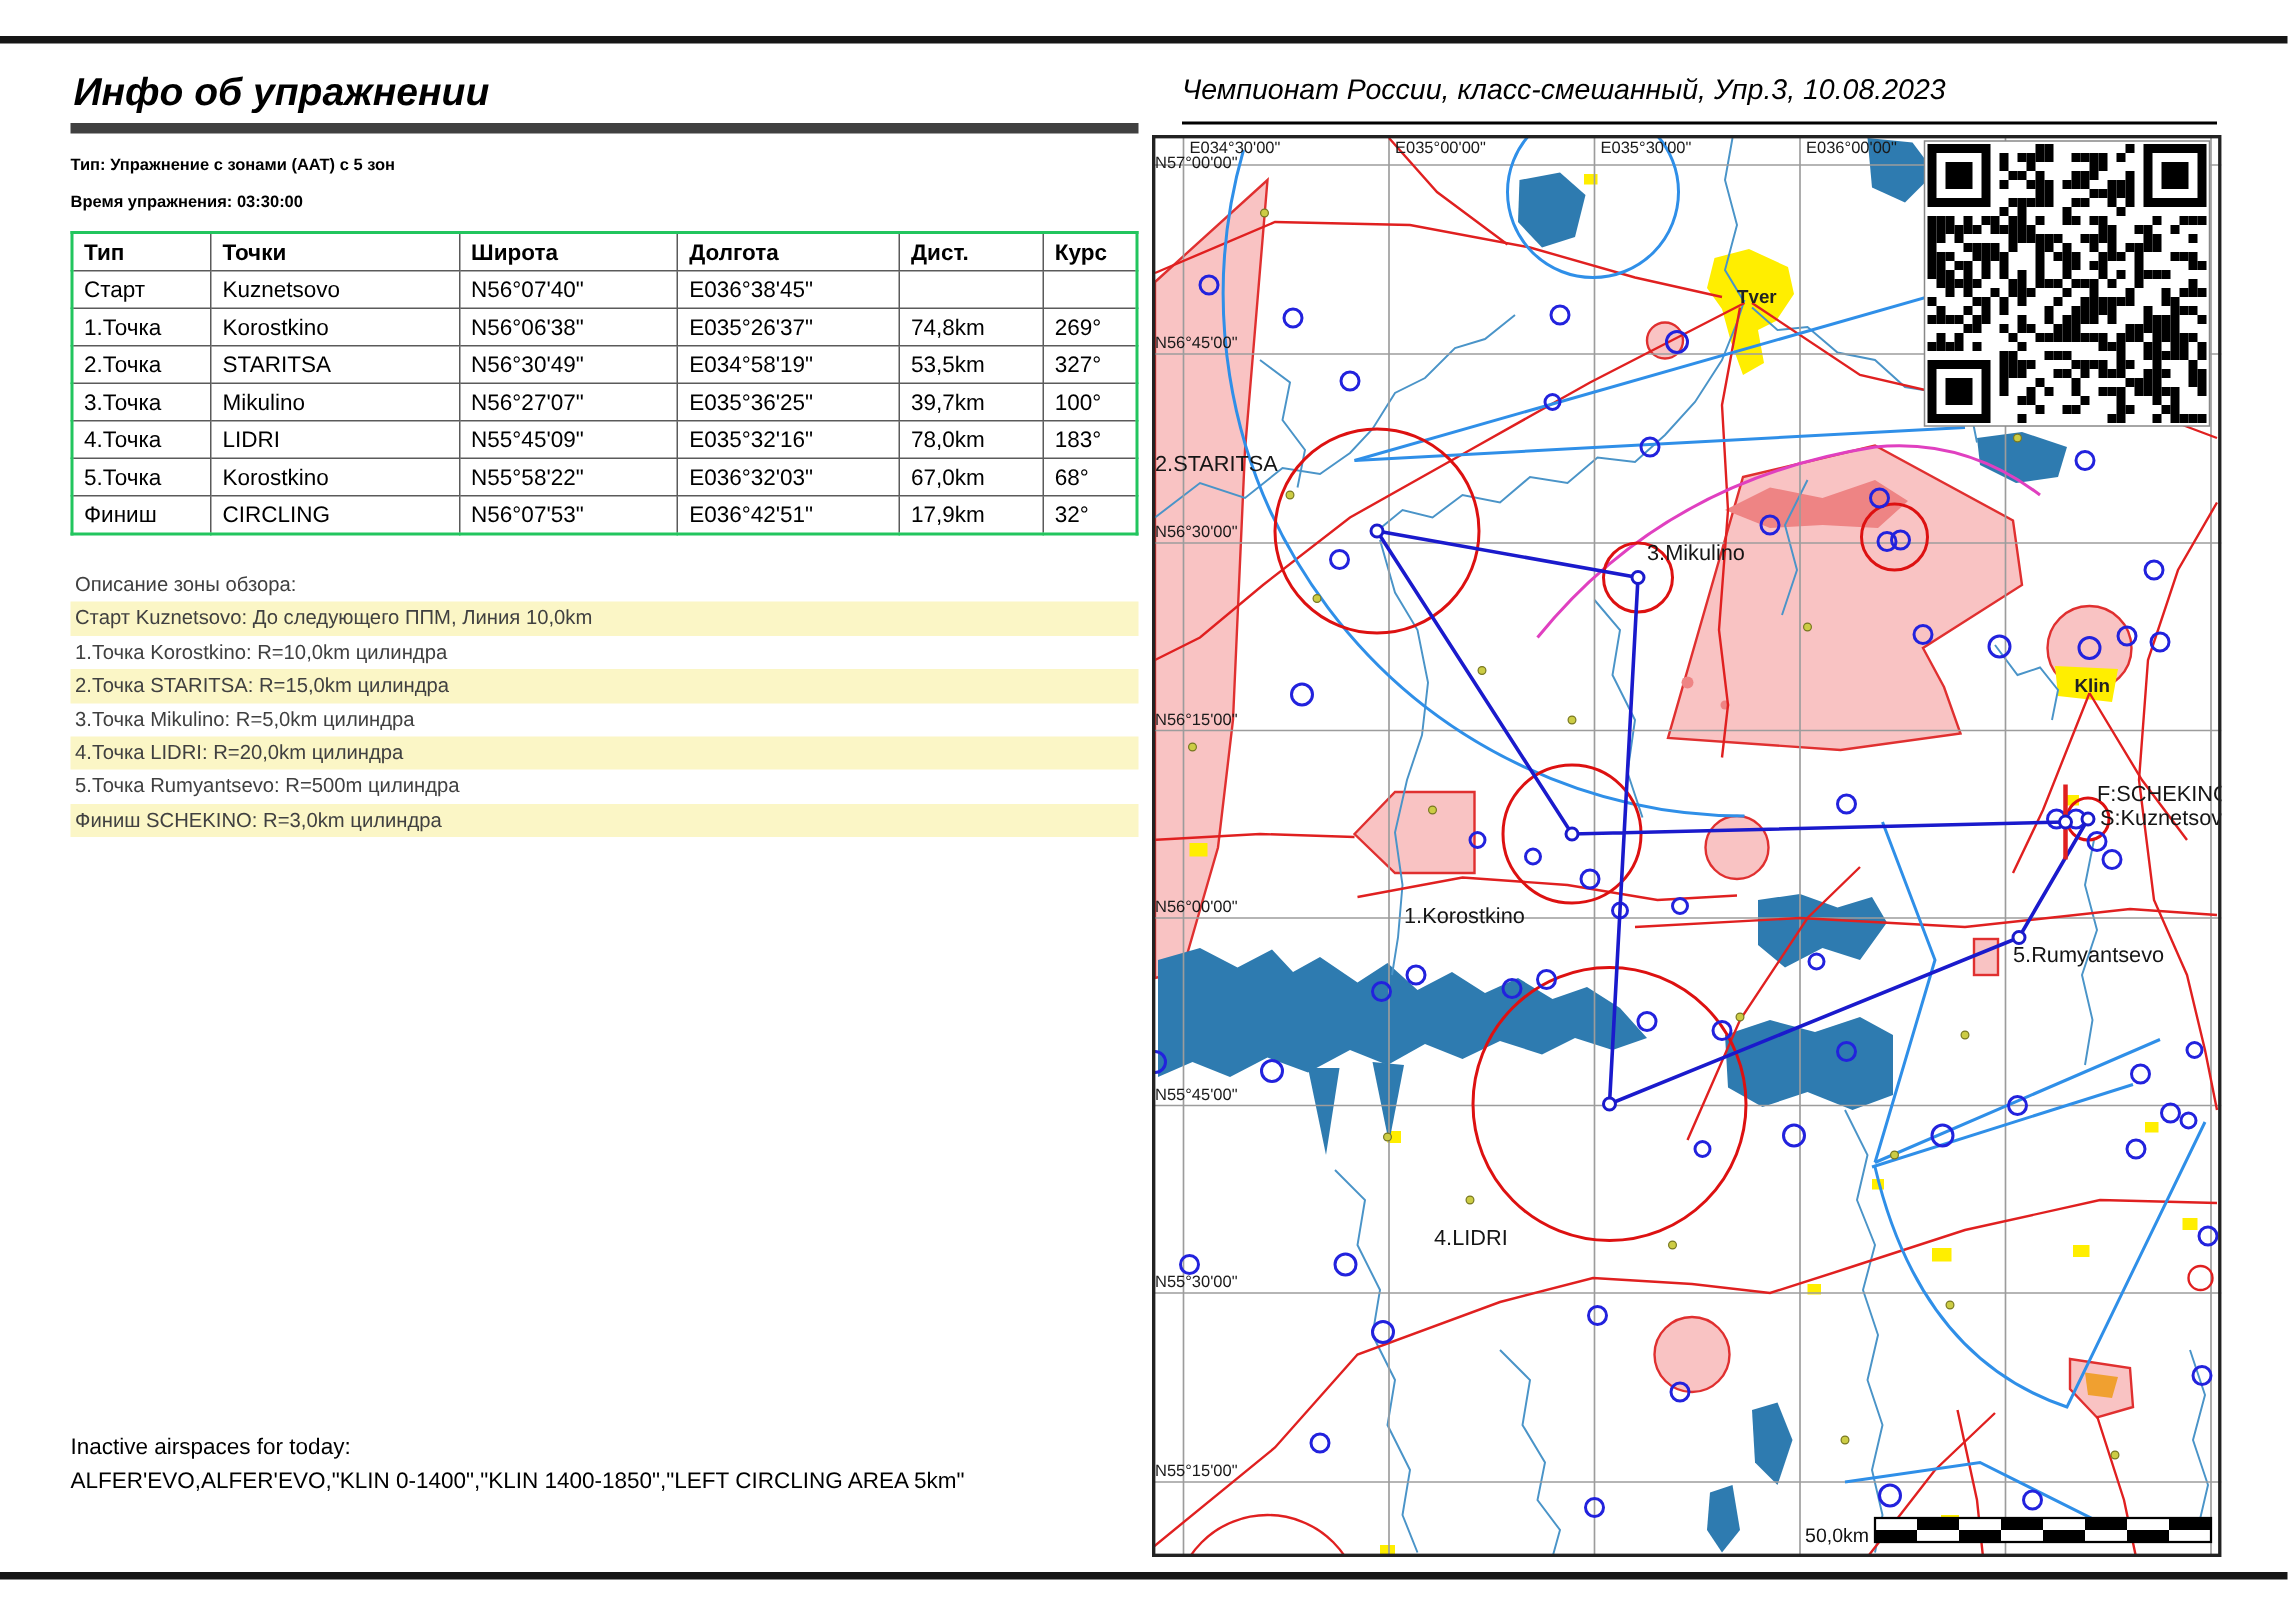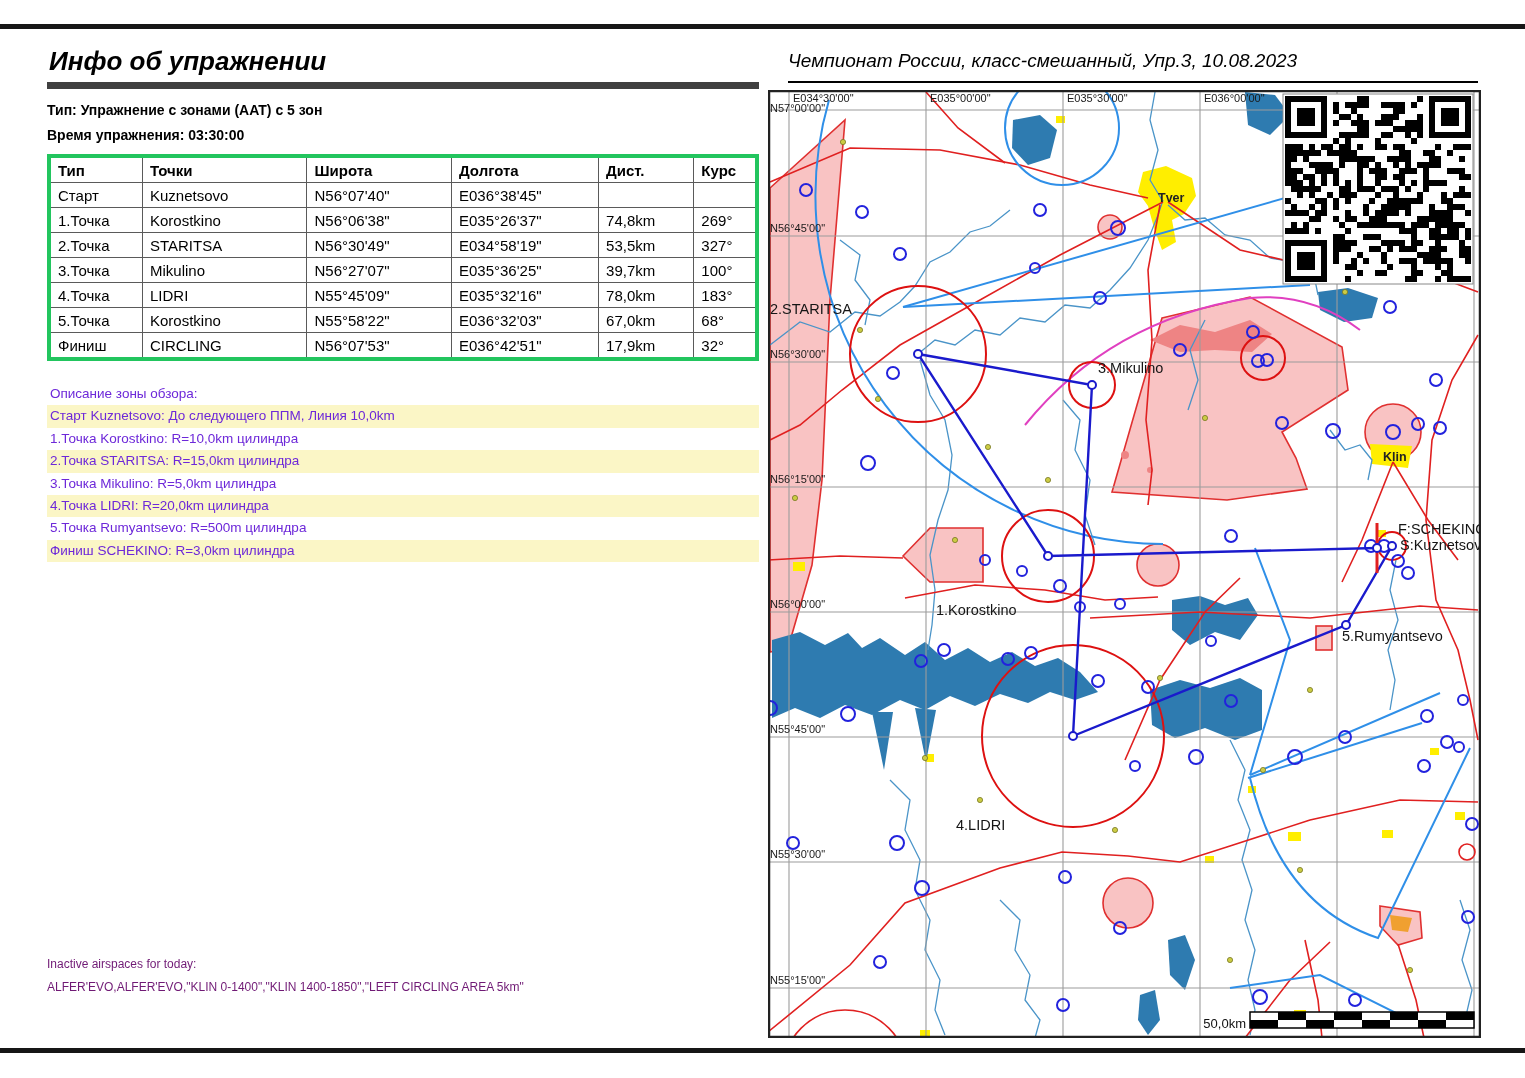--- a/index.html
+++ b/index.html
@@ -6,30 +6,30 @@
   body{width:1525px;height:1078px;background:#fff;position:relative;overflow:hidden;
        font-family:"Liberation Sans",sans-serif;color:#000}
   .rule{position:absolute;left:0;right:0;height:5px;background:#161616}
   .rule.top{top:24px}.rule.bot{top:1048px}
   .left-col{position:absolute;left:47px;top:46px;width:712px}
   .doc-title{font-style:italic;font-weight:bold;font-size:26px;margin:0;
              border-bottom:7px solid #404040;padding:0 0 5px 2px}
   .hdr-right{position:absolute;left:788px;top:50px;width:690px;text-align:left;
              font-style:italic;font-size:19px;border-bottom:2px solid #000;padding-bottom:9px}
   .info{margin-top:9px}
-  .info-line{font-weight:bold;font-size:14px;line-height:25px}
-  table.task{border-collapse:collapse;margin-top:6px;border:4px solid #22c55e}
+  .info-line{font-weight:bold;font-size:11px;line-height:25px}
+  table.task{border-collapse:collapse;margin-top:6px;border:2px solid #22c55e}
   table.task th,table.task td{border:1px solid #5a5a5a;font-size:15px;padding:1px 7px;height:22px;
       text-align:left;white-space:nowrap}
   table.task th{font-weight:bold}
   .c0{width:80px}.c1{width:158px}.c2{width:136px}.c3{width:138px}.c4{width:84px}.c5{width:48px}
-  .zones{margin-top:22px;font-size:13.5px;color:#6d28d9}
+  .zones{margin-top:22px;font-size:13.5px;color:#404040}
   .zone-line{line-height:22.4px;padding:0 3px;width:706px}
   .zone-line.hl{background:#FBF6C6}
-  .airspaces{position:absolute;left:47px;top:953px;font-size:12px;line-height:23px;color:#701a75}
+  .airspaces{position:absolute;left:47px;top:953px;font-size:15px;line-height:23px;color:#000000}
   .map-wrap{position:absolute;left:768px;top:90px;width:713px;height:948px}
   svg text{font-family:"Liberation Sans",sans-serif}
   .gridlbl{font-size:11px;fill:#1a1a1a}
   .wptlbl{font-size:14.5px;fill:#151515}
   .citylbl{font-size:12.5px;font-weight:bold;fill:#222}
 </style>
 </head>
 <body>
 
 <div class="rule top"></div>

